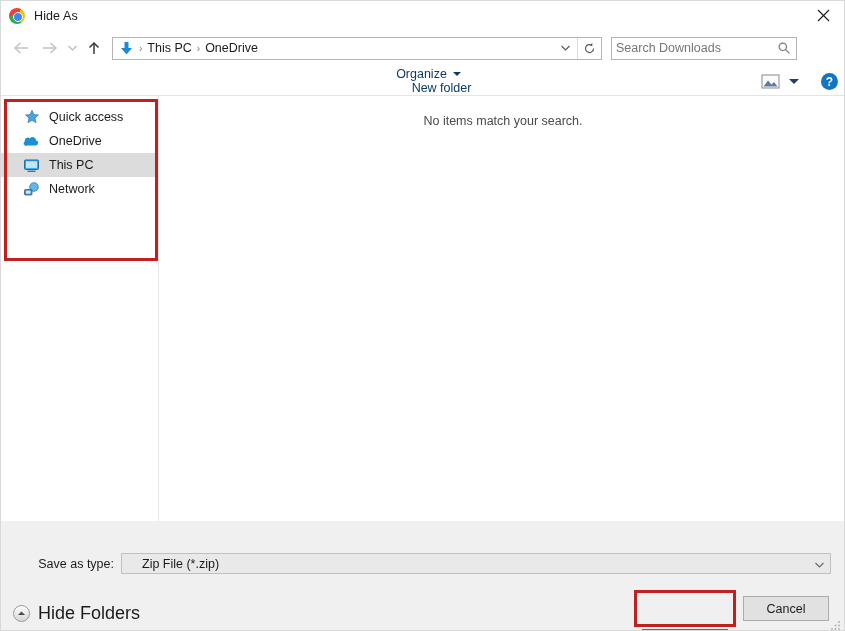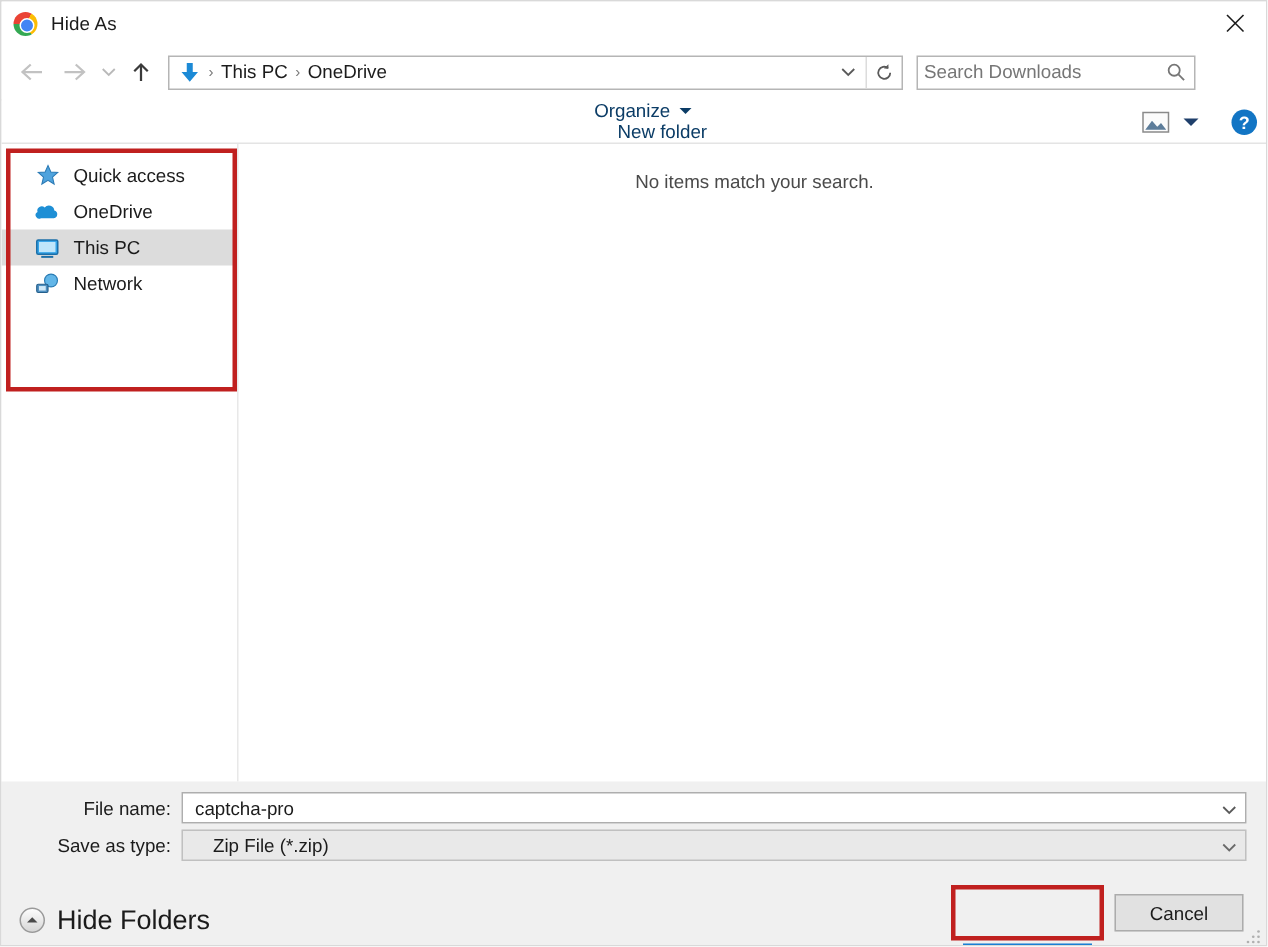--- a/index.html
+++ b/index.html
@@ -485,31 +485,20 @@
 
     <div class="filelist">
       <div class="empty-msg">No items match your search.</div>
     </div>
   </div>
 
   <div class="annot-sidebar"></div>
 
   <div class="bottom">
 
-    <div class="form-row row-filename">
-      <div class="form-label">File name:</div>
-      <div class="combo">
-        <input class="combo-value" type="text" value="captcha-pro" style="">
-        <span class="combo-chevron">
-          <svg width="11" height="8" viewBox="0 0 11 8">
-            <path d="M1.5 2 L5.5 6 L9.5 2" fill="none" stroke="#5a5a5a" stroke-width="1.2"></path>
-          </svg>
-        </span>
-      </div>
-    </div>
 
     <div class="form-row row-filetype">
       <div class="form-label">Save as type:</div>
       <div class="combo disabled">
         <span class="combo-text">Zip File (*.zip)</span>
         <span class="combo-chevron">
           <svg width="11" height="8" viewBox="0 0 11 8">
             <path d="M1.5 2 L5.5 6 L9.5 2" fill="none" stroke="#6a6a6a" stroke-width="1.2"></path>
           </svg>
         </span>

